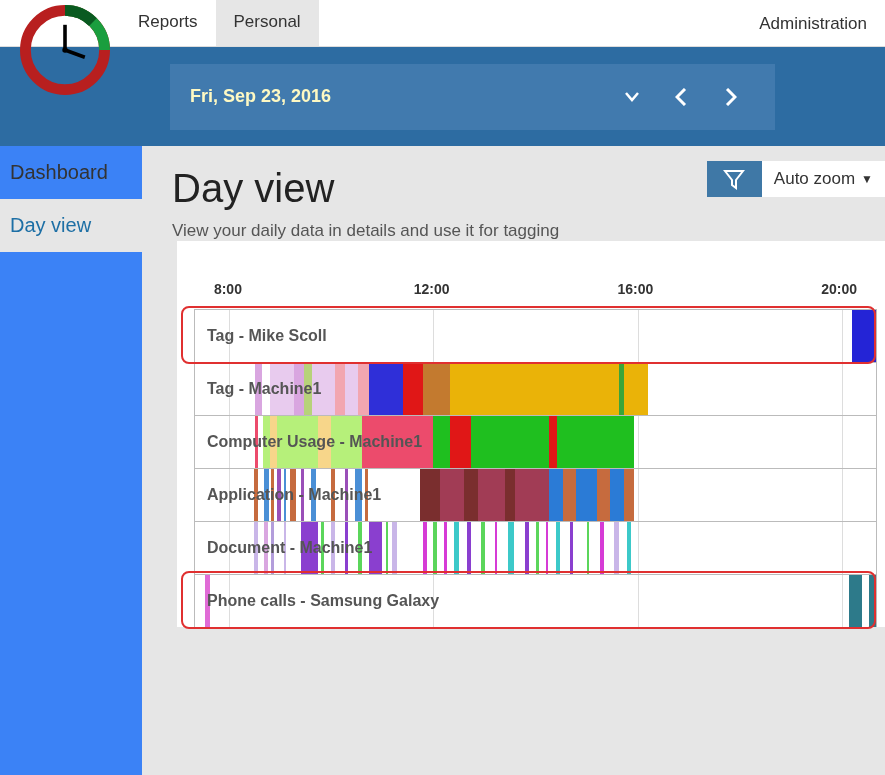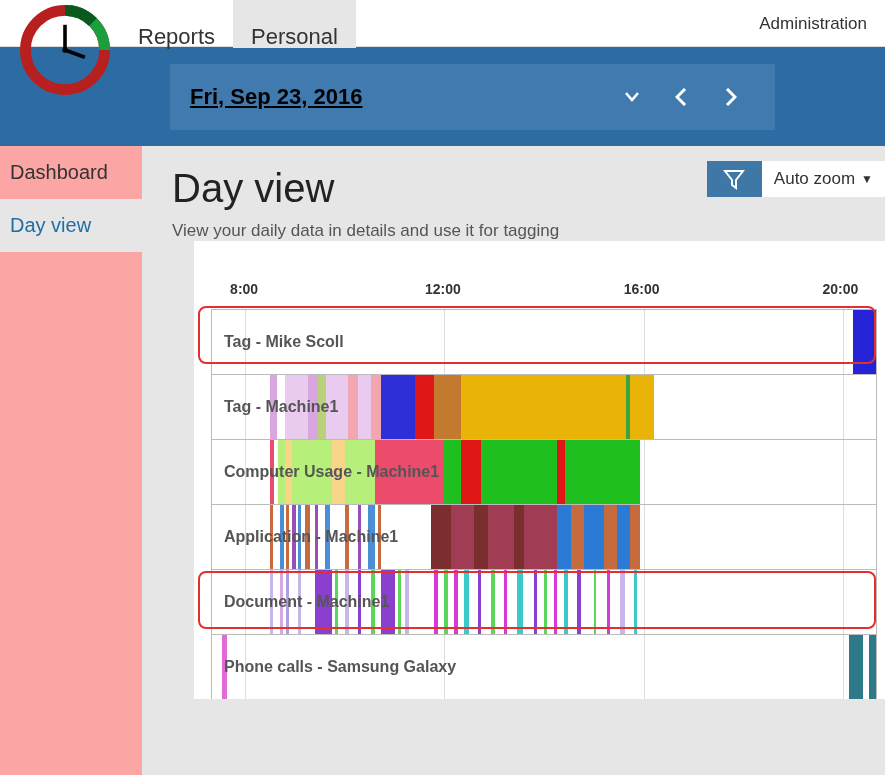--- a/index.html
+++ b/index.html
@@ -1,62 +1,62 @@
 <!DOCTYPE html>
 <html><head>
 <meta charset="utf-8">
 <style>
 * { box-sizing: border-box; margin: 0; padding: 0; }
 body { font-family: Arial, Helvetica, sans-serif; font-size: 14px; color: #333; width: 885px; height: 775px; overflow: hidden; background: #fff; }
 
 
 .topbar { height: 47px; display: flex; align-items: stretch; padding-left: 120px; border-bottom: 1px solid #ddd; }
 .topnav { display: flex; }
-.topnav-item { padding: 24px 18px; font-size: 22px; color: #333; cursor: pointer; }
+.topnav-item { padding: 12px 18px; font-size: 17px; color: #333; cursor: pointer; }
 .topnav-item.active { background: #e6e6e6; }
 .top-spacer { flex: 1; }
 .admin { padding: 14px 18px; font-size: 17px; color: #333; cursor: pointer; }
 .user { padding: 14px 10px; font-size: 17px; color: #888; }
 
 
 .logo { position: absolute; left: 20px; top: 5px; width: 90px; height: 90px; z-index: 10; }
 
 
 .datebar { background: #2d6ca2; height: 99px; padding-left: 170px; display: flex; align-items: center; }
 .datebox { background: #417aae; height: 66px; display: flex; align-items: center; flex: 1; margin-right: 110px; padding-left: 20px; }
-.date-label { color: #000000; font-size: 22px; font-weight: bold; flex: 1; text-decoration: underline; }
+.date-label { color: #fef9c3; font-size: 18px; font-weight: bold; flex: 1; }
 .date-chevron { width: 50px; text-align: center; color: #fff; cursor: pointer; }
 
 
 .main { display: flex; height: calc(775px - 47px - 99px); }
-.sidebar { width: 142px; background: #fca5a5; }
+.sidebar { width: 142px; background: #3b82f6; }
 .side-item { padding: 15px 10px; font-size: 20px; cursor: pointer; color: #333; }
 .side-item.sel { background: #e6e6e6; color: #1d6fa5; }
 .content { flex: 1; background: #e6e6e6; padding: 20px 0 0 30px; position: relative; }
 
 
 .heading-row { display: flex; align-items: flex-start; }
 .title { font-size: 40px; font-weight: 400; color: #222; }
 .subtitle { font-size: 17px; color: #555; margin-top: 10px; }
 .heading-controls { position: absolute; right: 0; top: 15px; display: flex; align-items: stretch; height: 36px; }
 .filter-btn { width: 55px; background: #3f78a6; display: flex; align-items: center; justify-content: center; cursor: pointer; }
 .zoom-btn { background: #fff; padding: 0 12px; display: flex; align-items: center; font-size: 17px; cursor: pointer; }
 .zoom-caret { margin-left: 6px; font-size: 12px; }
 
 
 .add-tag-row { text-align: center; margin: 30px 0 20px 0; }
 .add-tag { display: inline-block; background: #fff; border: 1px solid #ccc; padding: 12px 18px; font-size: 17px; color: #555; cursor: pointer; }
 
 
-.timeline-panel { background: #fff; margin-left: 22px; padding: 40px 8px 0 0; position: relative; }
+.timeline-panel { background: #fff; margin-left: 5px; padding: 40px 8px 0 0; position: relative; }
 .tick-labels { position: relative; height: 20px; margin-bottom: 8px; }
 .tick-label { position: absolute; font-size: 14px; font-weight: bold; color: #333; transform: translateX(-50%); }
 
 .row-area { position: relative; }
-.tl-row { position: relative; height: 65px; border: 1px solid #bbb; border-bottom: none; margin-left: 17px; margin-right: 0; overflow: hidden; }
+.tl-row { position: relative; height: 53px; border: 1px solid #bbb; border-bottom: none; margin-left: 17px; margin-right: 0; overflow: hidden; }
 .tl-row:last-child { border-bottom: 1px solid #bbb; }
 .row-label { position: absolute; left: 12px; top: 50%; transform: translateY(-50%); font-size: 16px; font-weight: bold; color: #555; z-index: 5; pointer-events: none; white-space: nowrap; }
 .bar { position: absolute; top: 0; bottom: 0; }
 .row-highlight { position: absolute; border: 2px solid #e03030; border-radius: 8px; pointer-events: none; z-index: 10; }
 .grid-line { position: absolute; top: 0; bottom: 0; width: 1px; background: #ddd; z-index: 0; }
 
 
 svg { display: block; }
 </style>
 </head>

